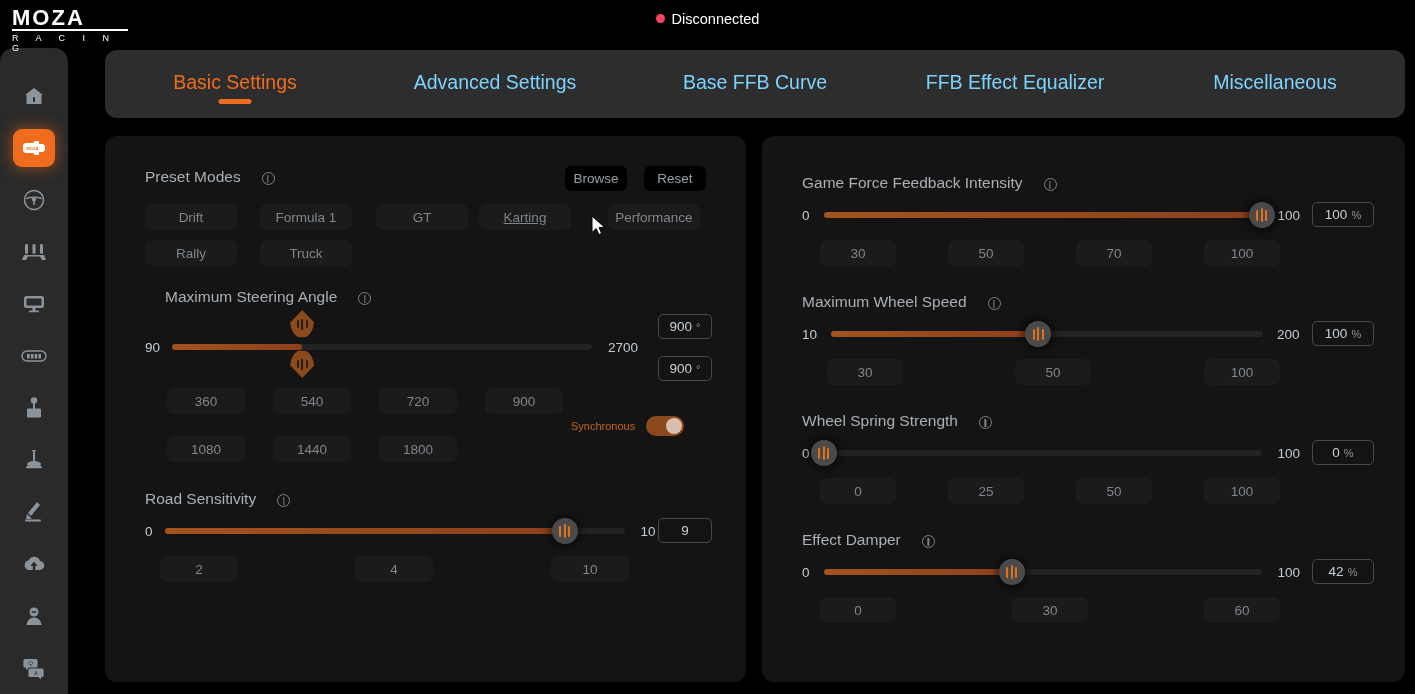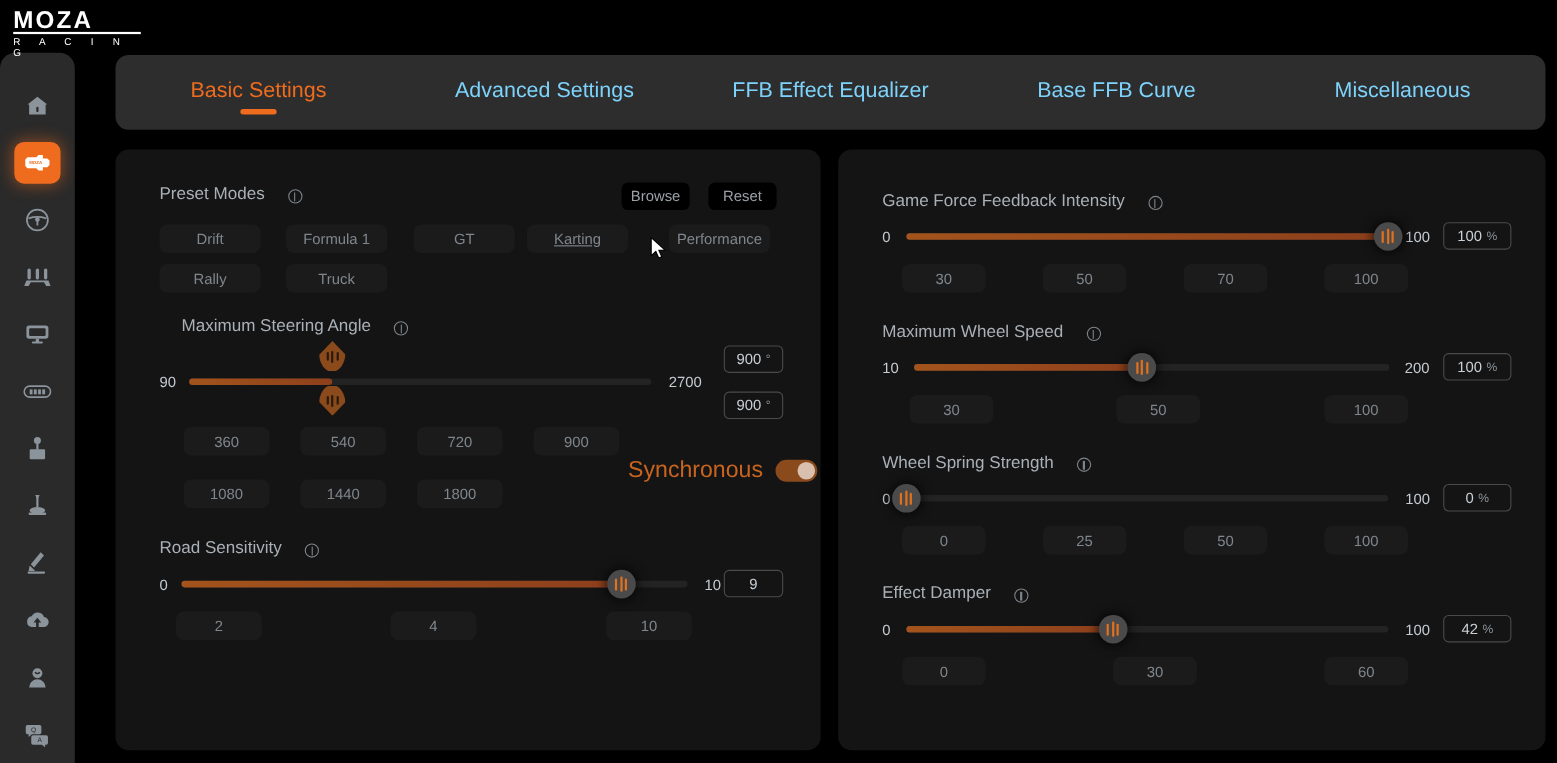--- a/index.html
+++ b/index.html
@@ -173,21 +173,21 @@
   .valbox {
     border: 1px solid #4a4a4a; border-radius: 5px;
     height: 25px; display: flex; align-items: center;
     justify-content: center; gap: 4px;
     font-size: 13.5px; color: #c8cfd5; background: transparent;
     cursor: text;
   }
   .valbox .unit { font-size: 11px; color: #8b9298; }
 
   
-  .sync-label { font-size: 21px; color: #c8641f; }
+  .sync-label { font-size: 11px; color: #c8641f; }
   .toggle {
     width: 38px; height: 20px; border-radius: 10px;
     background: #8a4a1c; position: relative; cursor: pointer;
   }
   .toggle .thumb {
     position: absolute; right: 2px; top: 2px;
     width: 16px; height: 16px; border-radius: 50%;
     background: #d8bfae;
   }
 
@@ -195,20 +195,23 @@
   #cursor { position: absolute; left: 591px; top: 215px; z-index: 50; }
 </style>
 </head>
 <body>
 
 <div id="topbar">
   <div id="logo">
     <div class="moza">MOZA</div>
     <div class="rule"></div>
     <div class="racing">R A C I N G</div>
+  </div>
+  <div id="status">
+    <span class="dot"></span><span>Disconnected</span>
   </div>
 </div>
 
 <div id="sidebar">
 
   <div class="side-item">
     <div class="side-btn">
       <svg width="22" height="20" viewBox="0 0 22 20">
           <path d="M11 2 L20 9 L18.5 9 L18.5 18 L3.5 18 L3.5 9 L2 9 Z" fill="#8b939b"></path>
           <rect x="10" y="11" width="2" height="5" rx="1" fill="#2a2a2a"></rect>
@@ -335,24 +338,24 @@
 
 <div id="tabbar">
   <div class="tab active">
     <span>Basic Settings</span>
     <span class="underline"></span>
   </div>
   <div class="tab">
     <span>Advanced Settings</span>
   </div>
   <div class="tab">
+    <span>Base FFB Curve</span>
+  </div>
+  <div class="tab">
     <span>FFB Effect Equalizer</span>
-  </div>
-  <div class="tab">
-    <span>Base FFB Curve</span>
   </div>
   <div class="tab">
     <span>Miscellaneous</span>
   </div>
 </div>
 
 <div class="panel" id="panel-left">
 
   <div style="position:absolute;left:40px;top:32px;" class="sec-title">
     <span>Preset Modes</span>

